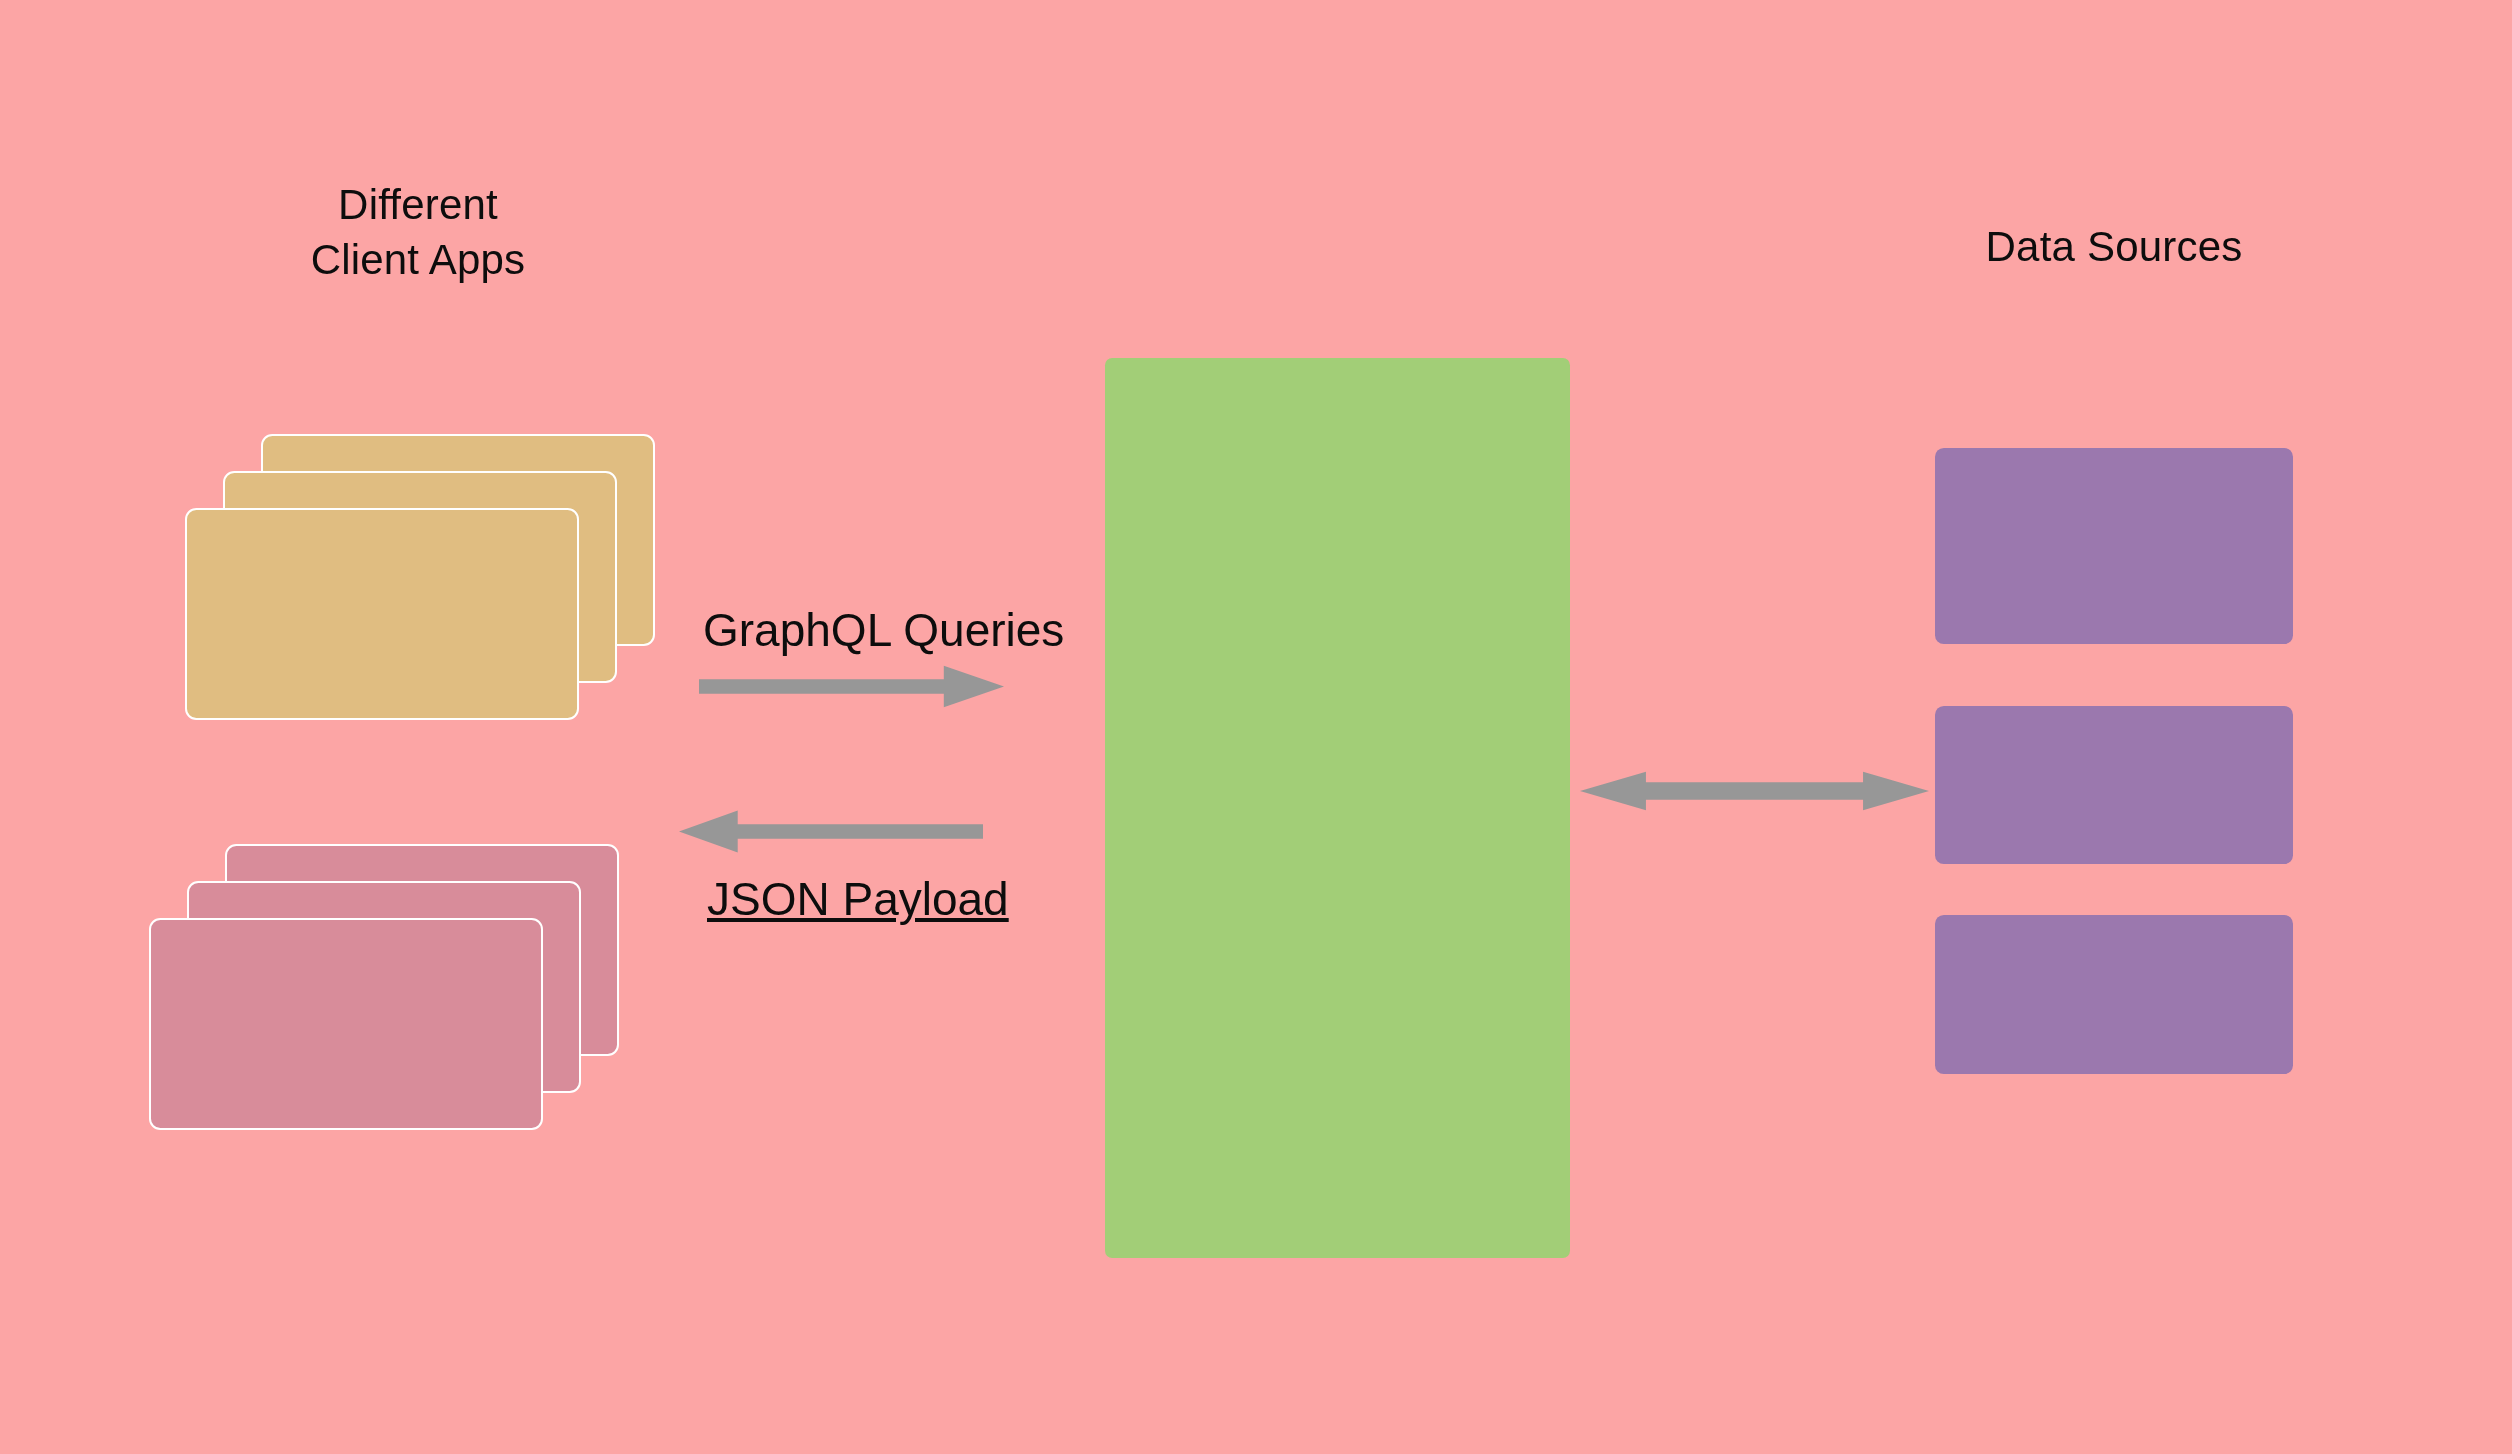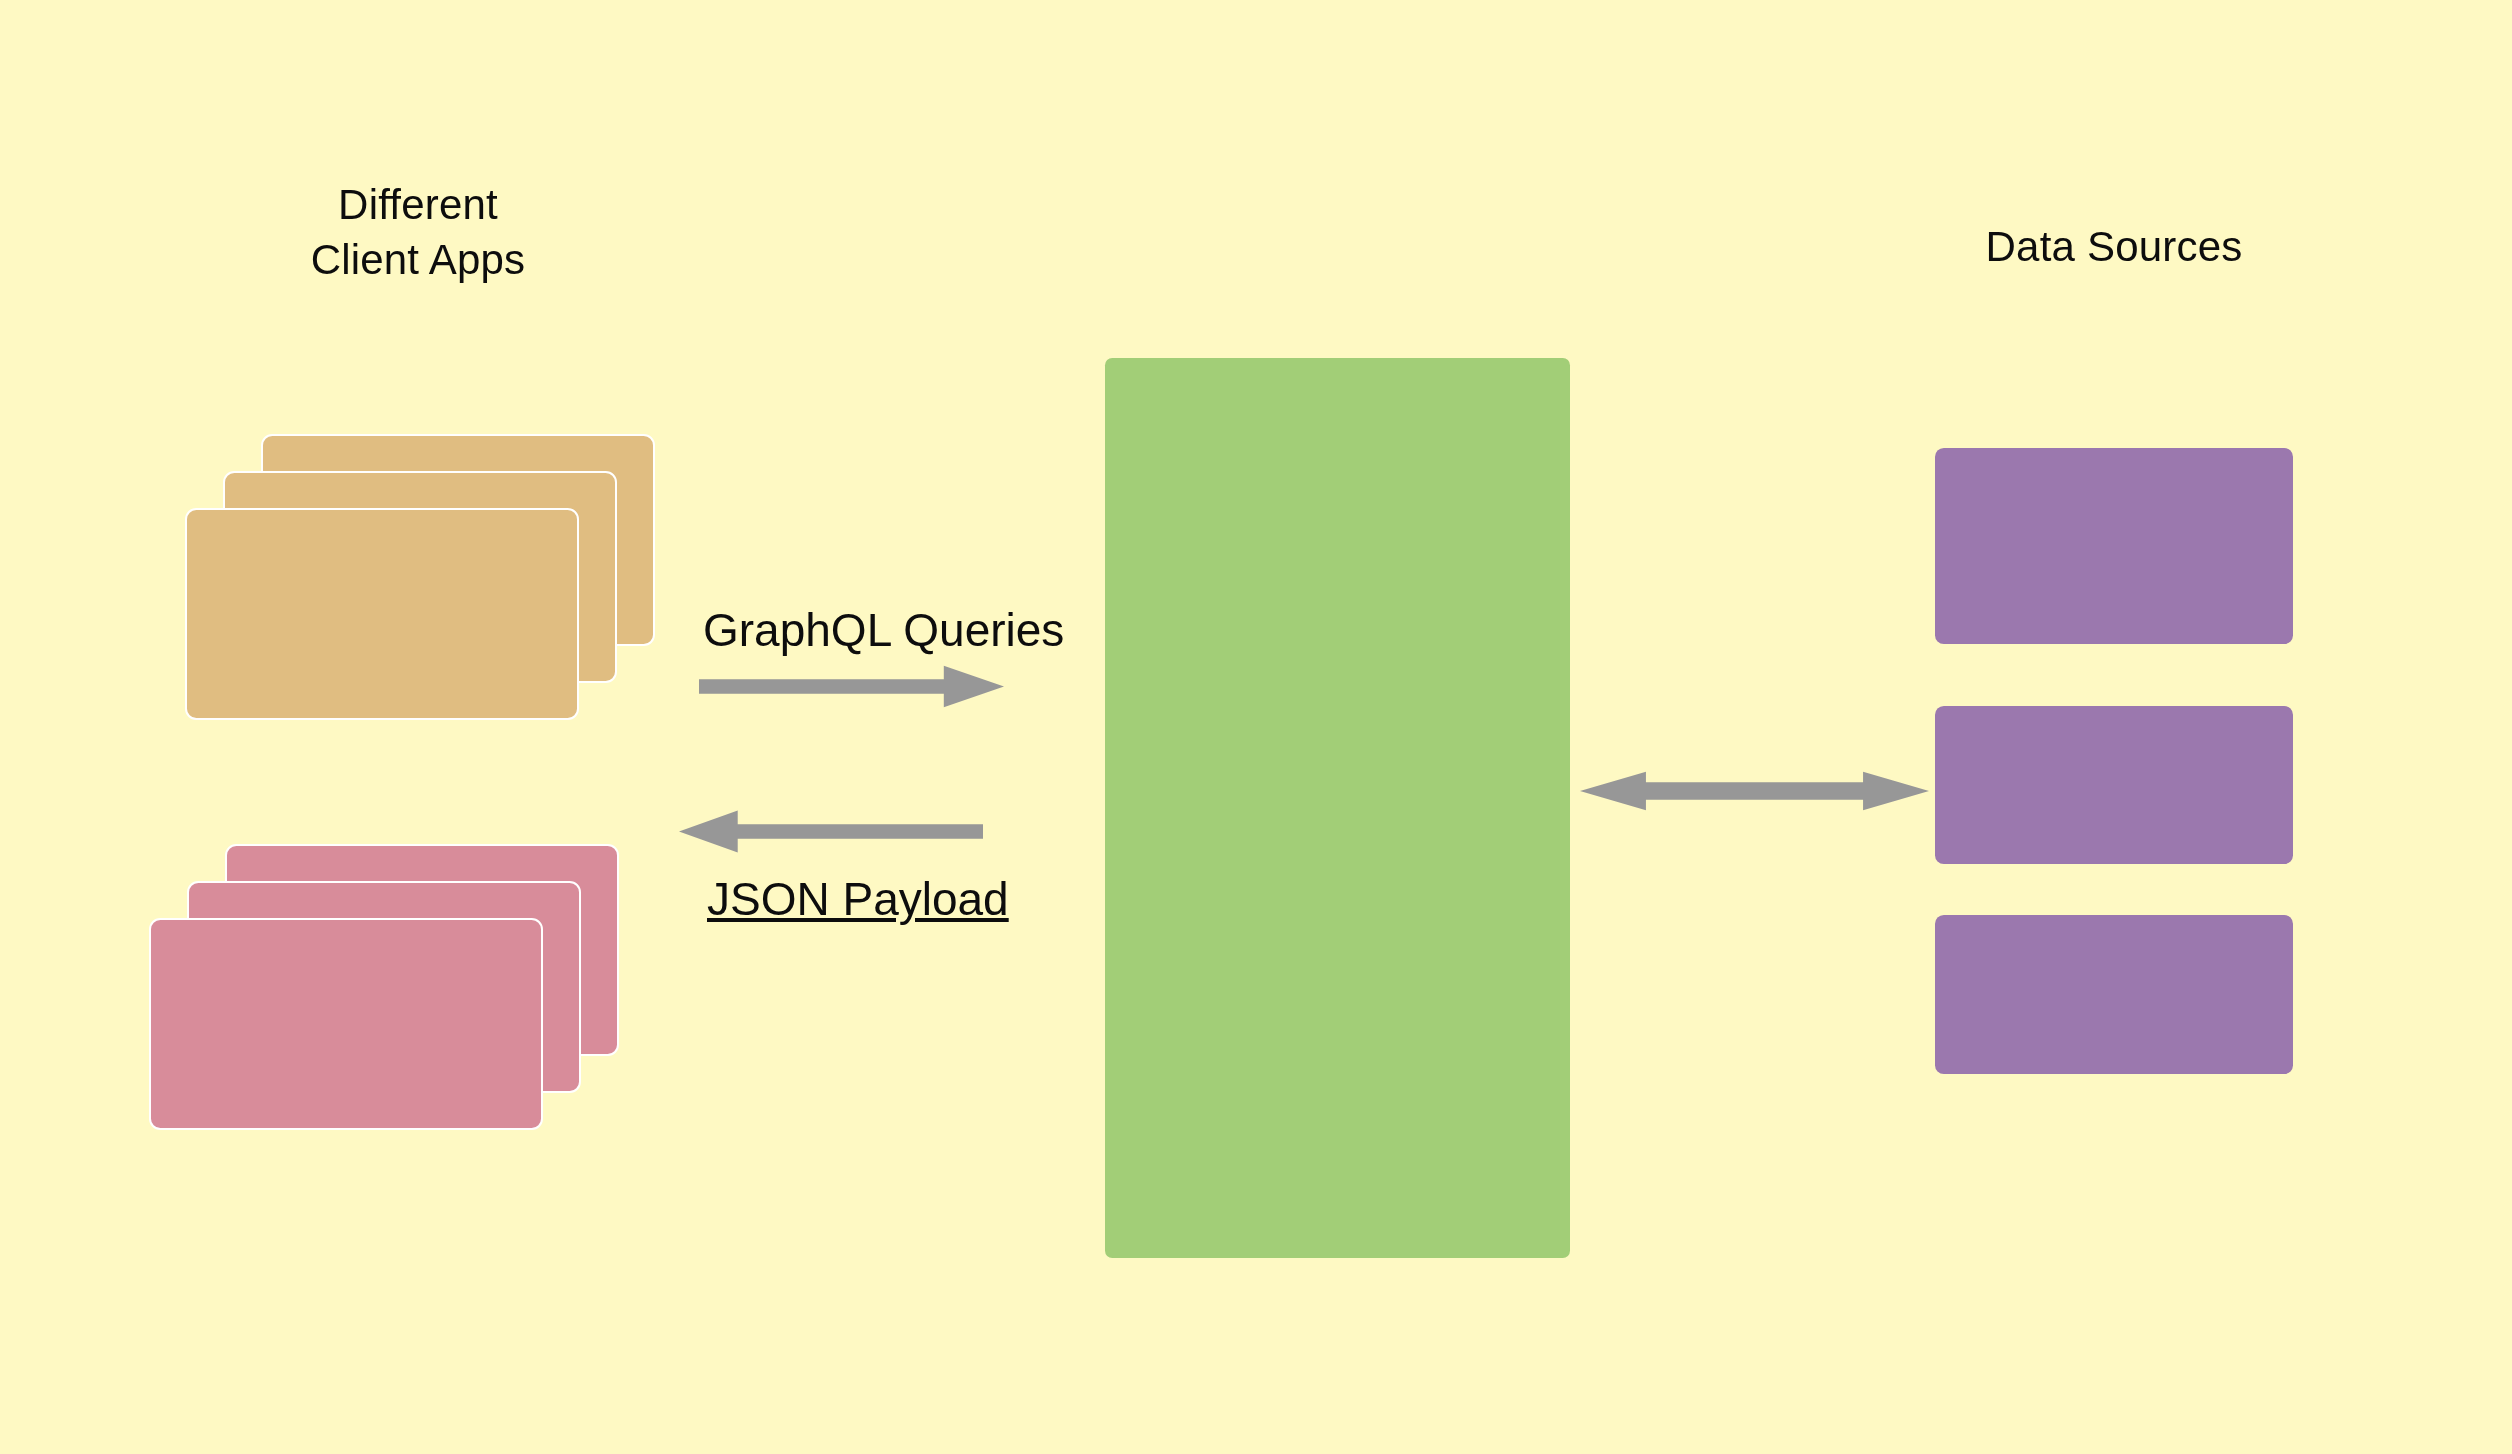--- a/index.html
+++ b/index.html
@@ -88,21 +88,21 @@
     line-height: 1.2;
     white-space: nowrap;
     font-weight: 400;
   }
   #label-queries { left: 703px; top: 603px; }
   #label-payload { left: 707px; top: 872px; }
 </style>
 </head>
 <body>
 
-<div id="canvas" style="background: #fef9c3;">
+<div id="canvas" style="background: #fca5a5;">
 
   <div class="heading" id="heading-clients" style="color: rgb(13, 13, 13);">Different
 Client Apps</div>
 
 
   <div class="heading" id="heading-sources" style="color: rgb(13, 13, 13);">Data Sources</div>
 
   <div class="card-stack" id="stack-queries">
     <div class="card c0" style="background: rgb(224, 189, 129); border-color: rgb(255, 255, 255);"></div>
     <div class="card c1" style="background: rgb(224, 189, 129); border-color: rgb(255, 255, 255);"></div>

